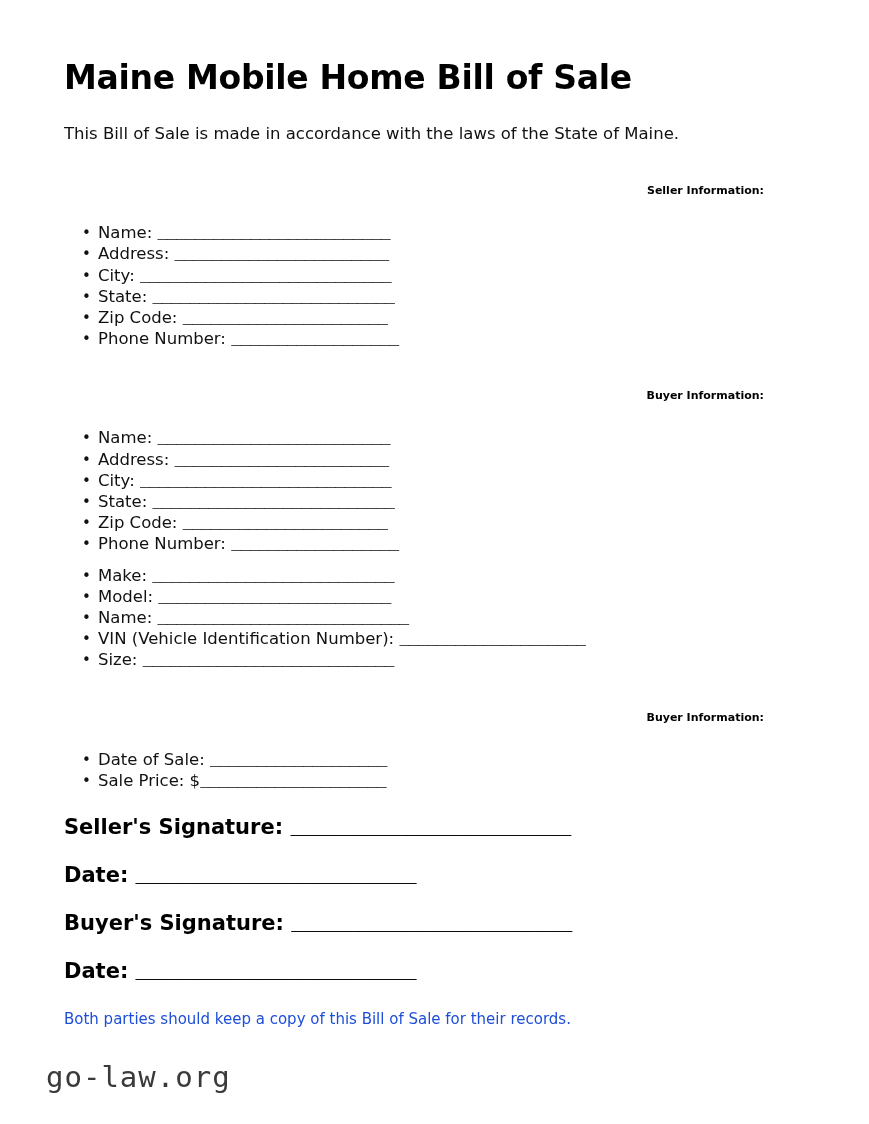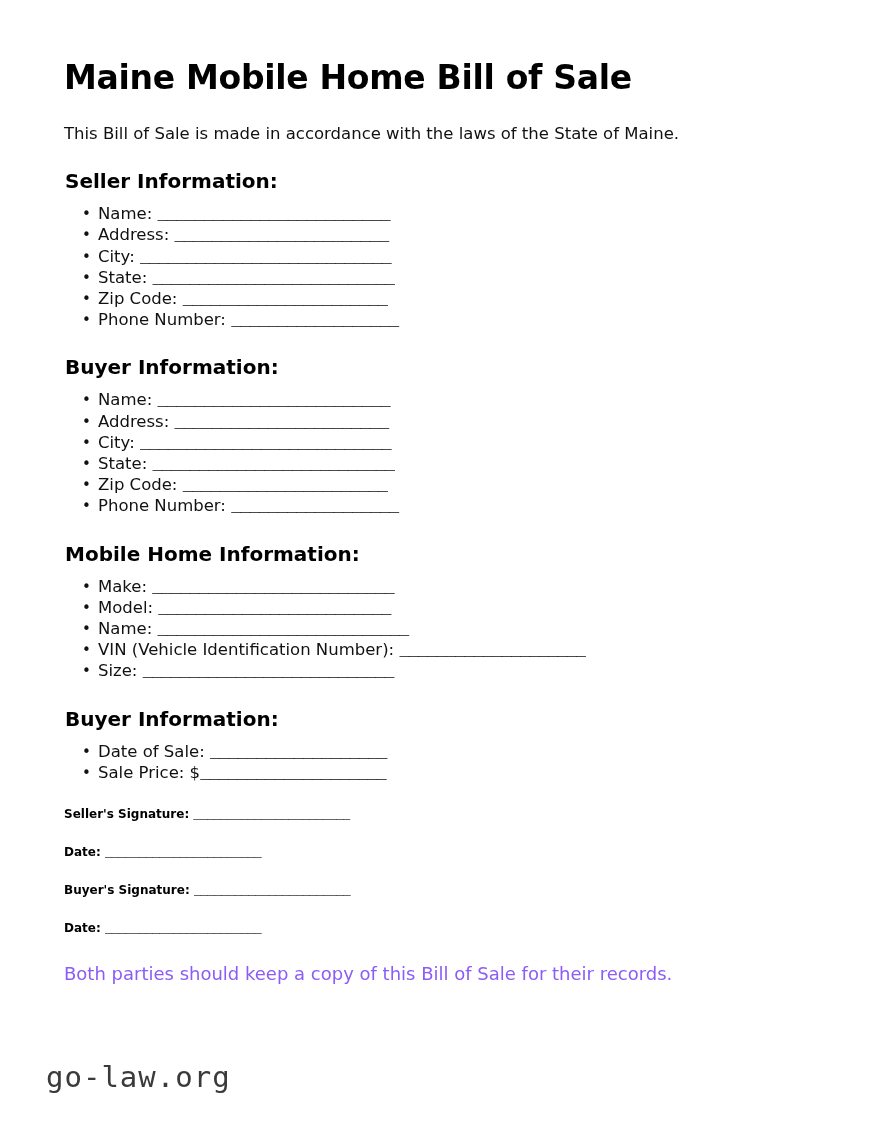--- a/index.html
+++ b/index.html
@@ -42,25 +42,26 @@
 
   .intro {
     font-size: 16.5px;
     line-height: 1.35;
     margin: 0;
     padding-top: 26px;
     color: #111;
   }
 
   .section-heading {
-    font-size: 20px;
+    font-size: 11px;
     font-weight: bold;
-    margin: 1px;
+    margin: 16px;
     padding-top: 23px;
     color: #000;
+    text-align: right;
   }
 
   ul.fields {
     list-style: none;
     margin: 0;
     padding: 10px 0 0 34px;
   }
   ul.fields li {
     position: relative;
     font-size: 16.5px;
@@ -84,37 +85,37 @@
   .statement {
     font-size: 16.5px;
     line-height: 1.33;
     margin: 0;
     padding-top: 24px;
     width: 715px;
     color: #111;
   }
 
   .sigline {
-    font-size: 12px;
+    font-size: 21px;
     font-weight: bold;
     margin: 0;
     padding-top: 23px;
     white-space: nowrap;
     color: #000;
   }
   .sigline .rule {
     letter-spacing: -0.4px;
   }
 
   .closing {
-    font-size: 18px;
+    font-size: 15px;
     line-height: 1.33;
     margin: 0;
     padding-top: 26px;
-    color: #8b5cf6;
+    color: #1d4ed8;
   }
 
   .watermark {
     position: absolute;
     left: 30px;
     top: 1060px;
     font-family: "DejaVu Sans Mono", monospace;
     font-size: 29px;
     letter-spacing: 1px;
     color: #3a3a3a;
@@ -143,21 +144,20 @@
     <h2 class="section-heading">Buyer Information:</h2>
     <ul class="fields">
       <li><span>Name: </span><span class="rule">_________________________</span></li>
       <li><span>Address: </span><span class="rule">_______________________</span></li>
       <li><span>City: </span><span class="rule">___________________________</span></li>
       <li><span>State: </span><span class="rule">__________________________</span></li>
       <li><span>Zip Code: </span><span class="rule">______________________</span></li>
       <li><span>Phone Number: </span><span class="rule">__________________</span></li>
     </ul>
 
-    <h2 class="section-heading">Mobile Home Information:</h2>
     <ul class="fields">
       <li><span>Make: </span><span class="rule">__________________________</span></li>
       <li><span>Model: </span><span class="rule">_________________________</span></li>
       <li><span>Name: </span><span class="rule">___________________________</span></li>
       <li><span>VIN (Vehicle Identification Number): </span><span class="rule">____________________</span></li>
       <li><span>Size: </span><span class="rule">___________________________</span></li>
     </ul>
 
     <h2 class="section-heading">Buyer Information:</h2>
     <ul class="fields">

